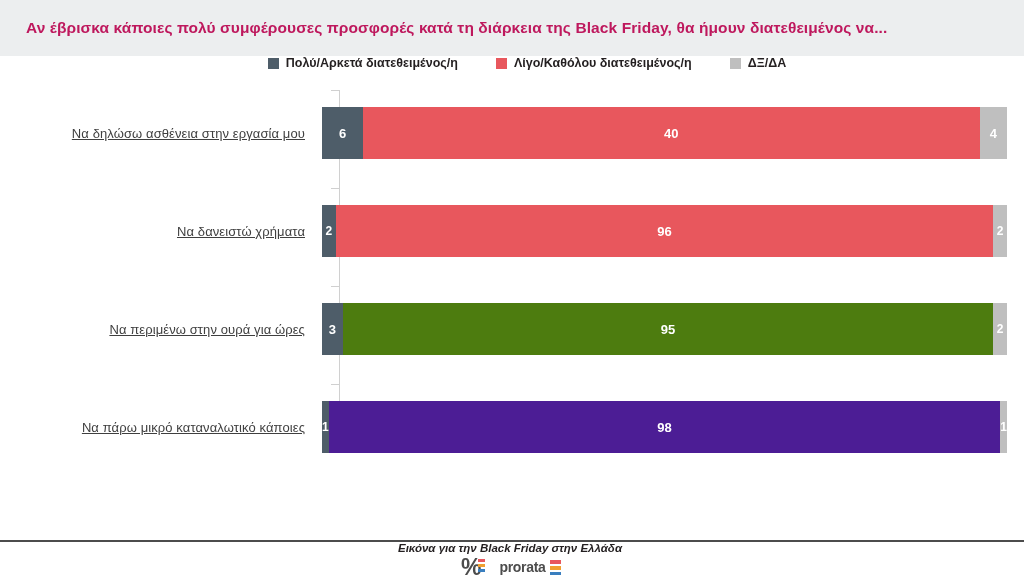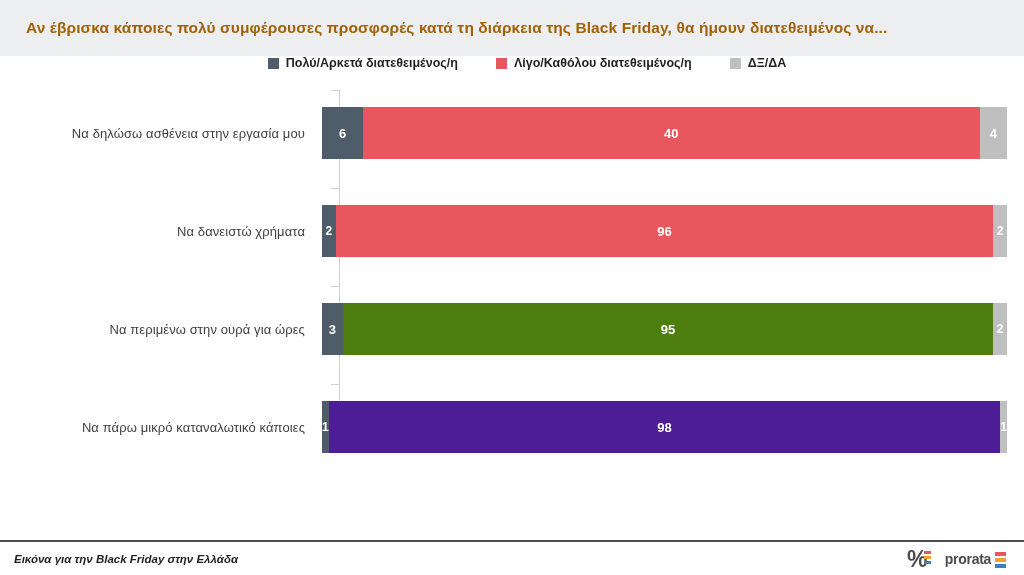--- a/index.html
+++ b/index.html
@@ -20,21 +20,21 @@
     height: 56px;
     background: #eceeef;
     display: flex;
     align-items: center;
     padding: 0 26px;
     box-sizing: border-box;
   }
   .header-title {
     font-size: 15.5px;
     font-weight: bold;
-    color: #a16207;
+    color: #be185d;
     letter-spacing: .1px;
     line-height: 1.2;
   }
 
   
   .chart-wrap {
     position: relative;
     height: 484px;
     box-sizing: border-box;
     padding-top: 0;
@@ -99,20 +99,21 @@
     height: 98px;
   }
   .row-label {
     width: 322px;
     text-align: right;
     padding-right: 17px;
     box-sizing: border-box;
     font-size: 13px;
     color: #3f3f3f;
     letter-spacing: .1px;
+    text-decoration: underline;
   }
   .bar-track {
     flex: 1;
     display: flex;
     align-items: center;
     height: 100%;
     padding-right: 17px;
     box-sizing: border-box;
   }
   .bars {
@@ -147,20 +148,21 @@
     right: 0;
     bottom: 0;
     height: 35px;
     border-top: 2px solid #4c4c4c;
     display: flex;
     align-items: center;
     justify-content: space-between;
     padding: 0 18px 0 14px;
     box-sizing: border-box;
     background: #fff;
+    flex-direction: column;
   }
   .footer-note {
     font-size: 11.5px;
     font-style: italic;
     font-weight: bold;
     color: #231f20;
   }
   .brand {
     display: flex;
     align-items: center;

